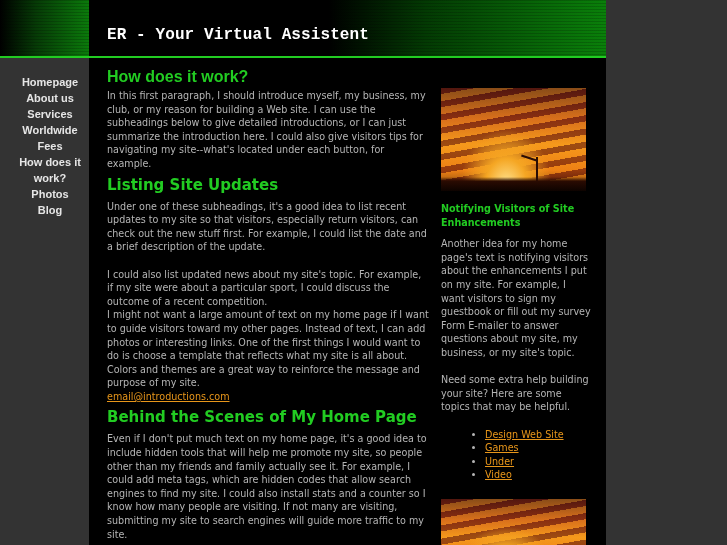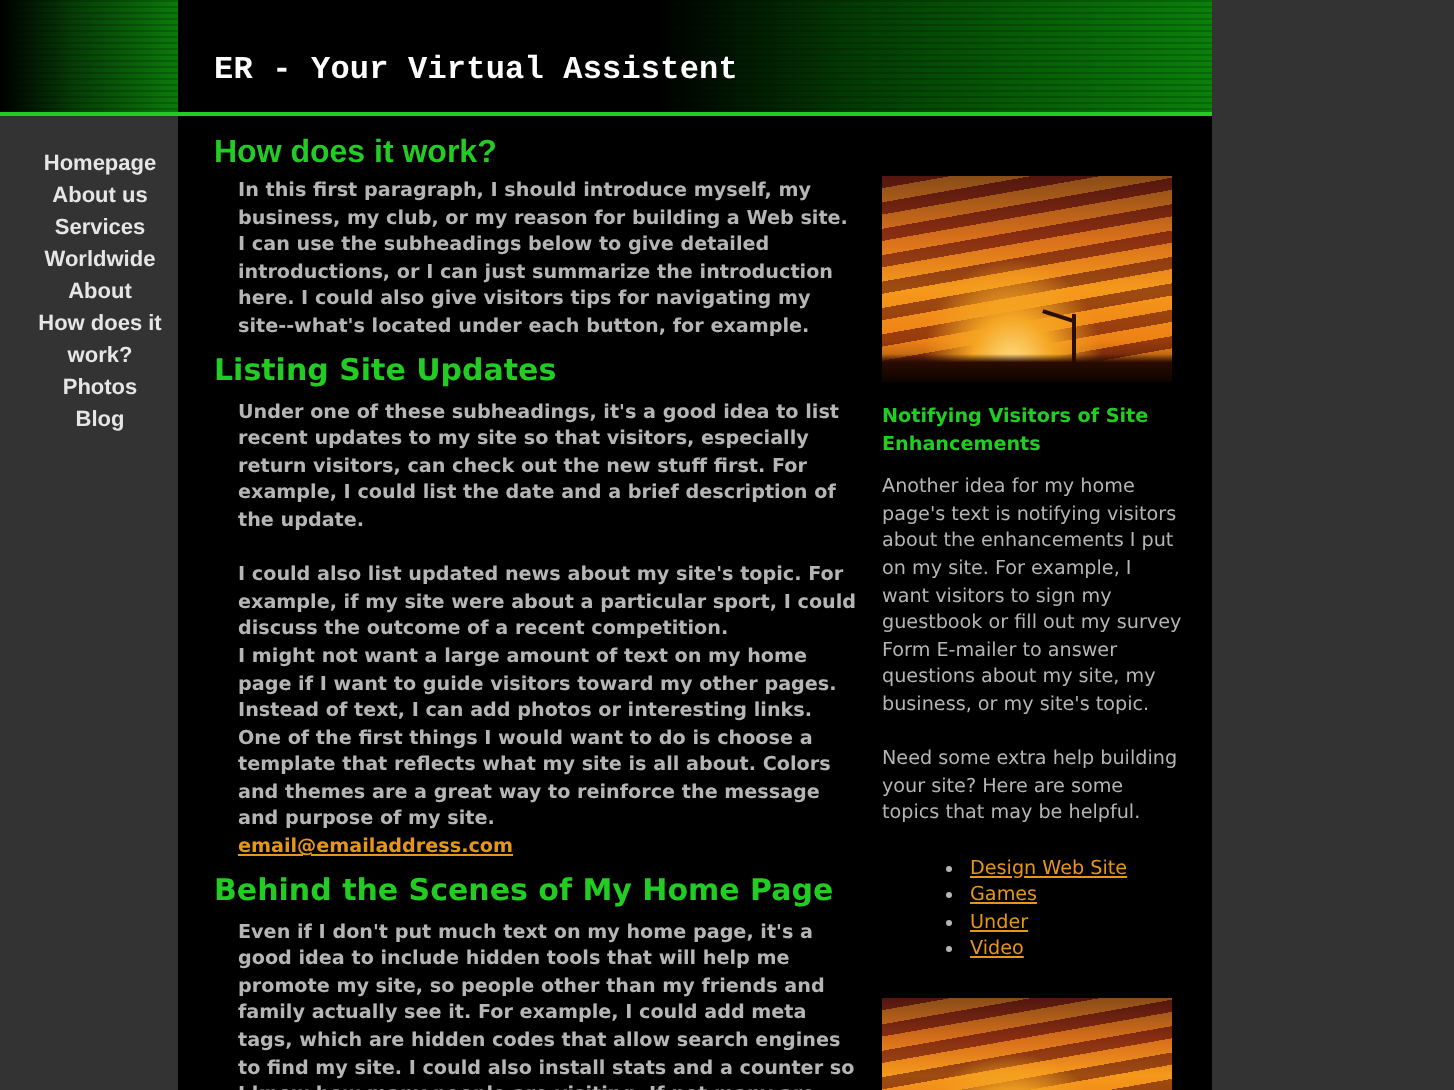--- a/index.html
+++ b/index.html
@@ -42,21 +42,21 @@
     position:absolute; left:89px; top:58px; width:517px; height:487px; background:#000;
   }
   .content { position:absolute; left:18px; top:10px; width:322px; color:#b5b5b5; font-size:9.6px; line-height:13.6px; }
   .content h1 {
     margin:0 0 3px 0; color:#22cc22; font-family:"Liberation Sans", sans-serif;
     font-size:16px; font-weight:bold; line-height:18px;
   }
   .content h3 {
     margin:8px 0 8px 0; color:#22cc22; font-size:15px; font-weight:bold; line-height:13px;
   }
-  .content p { margin:0 0 0 12px;font-weight:bold; }
+  .content p { margin:0 0 0 0; }
   .content p.gap { margin-top:13.6px; }
   .content a { color:#e8961a; text-decoration:underline; }
   .aside { position:absolute; left:352px; top:30px; width:150px; color:#b5b5b5; font-size:9.6px; line-height:13.6px; }
   .photo {
     width:145px; height:103px;
     background:
       radial-gradient(ellipse at 45% 92%, #ffe08a 0%, #f5a623 18%, transparent 40%),
       repeating-linear-gradient(170deg, rgba(90,20,10,0.55) 0 6px, rgba(255,170,30,0.35) 6px 13px),
       linear-gradient(to bottom, #4a1a14 0%, #c4501a 30%, #f0901a 55%, #e46a10 80%, #2a0a05 100%);
     position:relative; overflow:hidden;
@@ -82,38 +82,38 @@
 <div class="header-right"></div>
 <div class="header-line"></div>
 <div class="site-title">ER - Your Virtual Assistent</div>
 
 <div class="sidebar">
   <ul class="nav">
     <li><a>Homepage</a></li>
     <li><a>About us</a></li>
     <li><a>Services</a></li>
     <li><a>Worldwide</a></li>
-    <li><a>About</a></li>
+    <li><a>Fees</a></li>
     <li style="width:62px;margin-left:auto;"><a>How does it work?</a></li>
     <li><a>Photos</a></li>
     <li><a>Blog</a></li>
   </ul>
 </div>
 
 <div class="main">
   <div class="content">
     <h1>How does it work?</h1>
     <p>In this first paragraph, I should introduce myself, my business, my club, or my reason for building a Web site. I can use the subheadings below to give detailed introductions, or I can just summarize the introduction here. I could also give visitors tips for navigating my site--what's located under each button, for example.</p>
 
     <h3>Listing Site Updates</h3>
     <p>Under one of these subheadings, it's a good idea to list recent updates to my site so that visitors, especially return visitors, can check out the new stuff first. For example, I could list the date and a brief description of the update.</p>
     <p class="gap">I could also list updated news about my site's topic. For example, if my site were about a particular sport, I could discuss the outcome of a recent competition.</p>
 
     <p>I might not want a large amount of text on my home page if I want to guide visitors toward my other pages. Instead of text, I can add photos or interesting links. One of the first things I would want to do is choose a template that reflects what my site is all about. Colors and themes are a great way to reinforce the message and purpose of my site.</p>
-    <p><a>email@emailaddress.com</a></p>
+    <p><a>email@introductions.com</a></p>
 
     <h3>Behind the Scenes of My Home Page</h3>
     <p>Even if I don't put much text on my home page, it's a good idea to include hidden tools that will help me promote my site, so people other than my friends and family actually see it. For example, I could add meta tags, which are hidden codes that allow search engines to find my site. I could also install stats and a counter so I know how many people are visiting. If not many are visiting, submitting my site to search engines will guide more traffic to my site.</p>
   </div>
 
   <div class="aside">
     <div class="photo">
       <div class="lamp"></div>
       <div class="pole"></div>
       <div class="ground"></div>

